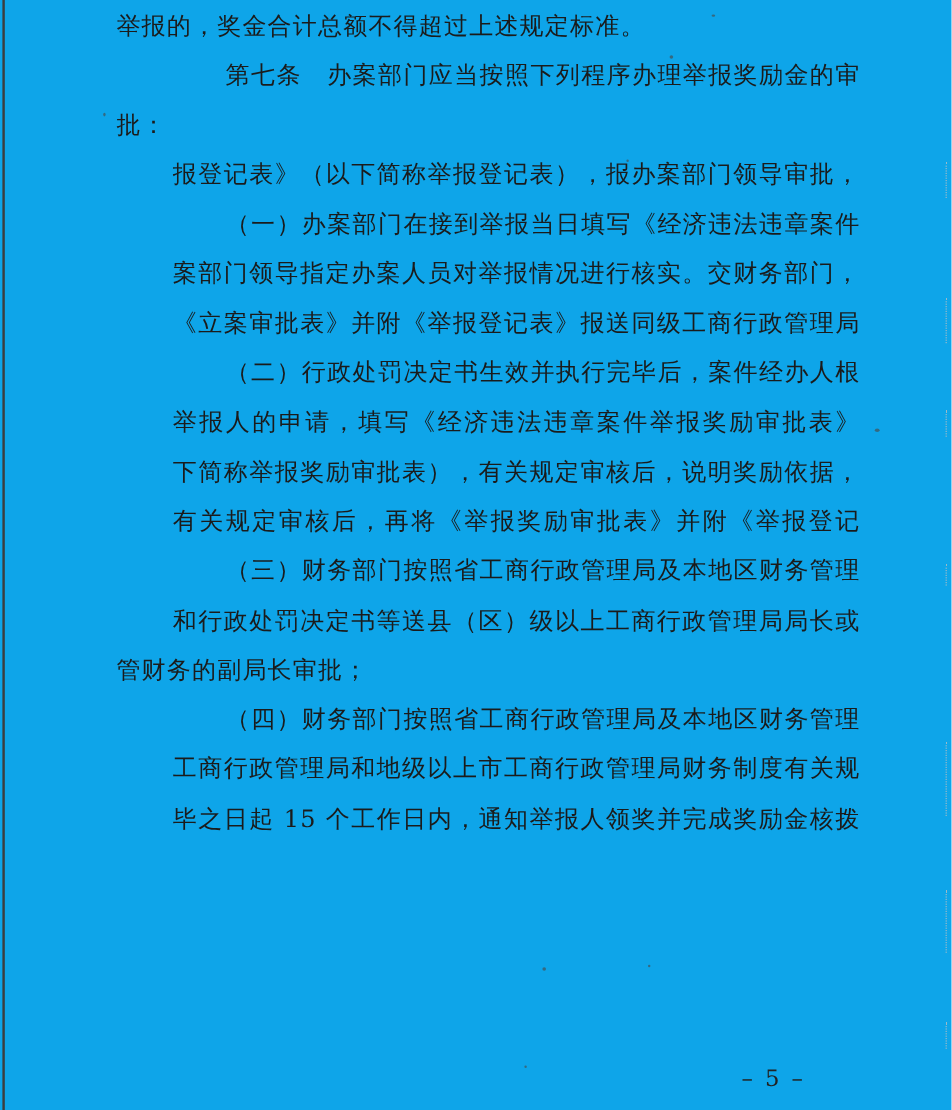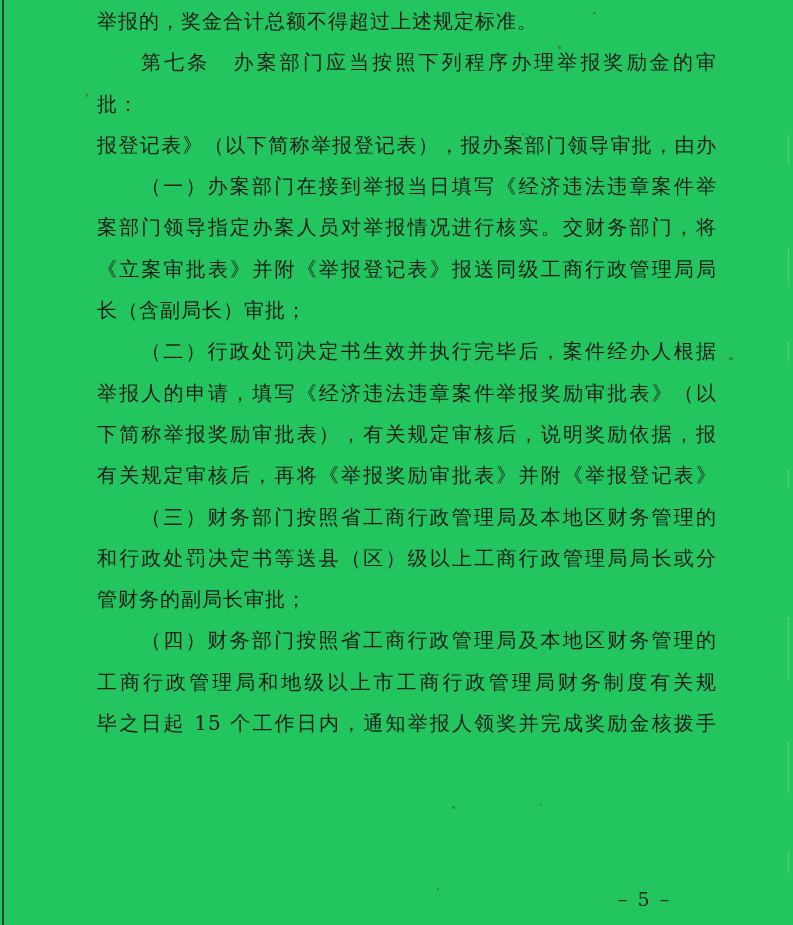--- a/index.html
+++ b/index.html
@@ -3,21 +3,21 @@
 <meta charset="utf-8">
 <style>
   * { margin: 0; padding: 0; box-sizing: border-box; }
   html, body { background: #ffffff; }
   body { font-family: "DejaVu Serif", "Liberation Serif", serif; }
 
   .page {
     position: relative;
     width: 793px;
     height: 925px;
-    background: #22c55e;
+    background: #0ea5e9;
     overflow: hidden;
   }
 
   
   .edge-line {
     position: absolute;
     left: 2px; top: 0;
     width: 2px; height: 925px;
     background: #3d3d3d;
   }
@@ -35,20 +35,21 @@
     color: #1b1b1b;
     letter-spacing: 1px;
     white-space: nowrap;
     overflow: visible;
   }
   .line.j {
     white-space: normal;
     text-align: justify;
     text-align-last: justify;
     overflow: hidden;
+    margin-left: 47px;
   }
   .line.ind { padding-left: 44px; }
 
   .page-number {
     position: absolute;
     left: 618px; top: 888px;
     font-size: 19px;
     color: #222222;
     letter-spacing: 2px;
   }
@@ -75,21 +76,20 @@
   <div class="edge-line"></div>
 
   <div class="content">
     <div class="line">举报的，奖金合计总额不得超过上述规定标准。</div>
     <div class="line ind j">第七条　办案部门应当按照下列程序办理举报奖励金的审</div>
     <div class="line">批：</div>
     <div class="line j">报登记表》（以下简称举报登记表），报办案部门领导审批，由办</div>
     <div class="line ind j">（一）办案部门在接到举报当日填写《经济违法违章案件举</div>
     <div class="line j">案部门领导指定办案人员对举报情况进行核实。交财务部门，将</div>
     <div class="line j">《立案审批表》并附《举报登记表》报送同级工商行政管理局局</div>
-    <div class="line">长（含副局长）审批；</div>
     <div class="line ind j">（二）行政处罚决定书生效并执行完毕后，案件经办人根据</div>
     <div class="line j">举报人的申请，填写《经济违法违章案件举报奖励审批表》（以</div>
     <div class="line j">下简称举报奖励审批表），有关规定审核后，说明奖励依据，报</div>
     <div class="line j">有关规定审核后，再将《举报奖励审批表》并附《举报登记表》</div>
     <div class="line ind j">（三）财务部门按照省工商行政管理局及本地区财务管理的</div>
     <div class="line j">和行政处罚决定书等送县（区）级以上工商行政管理局局长或分</div>
     <div class="line">管财务的副局长审批；</div>
     <div class="line ind j">（四）财务部门按照省工商行政管理局及本地区财务管理的</div>
     <div class="line j">工商行政管理局和地级以上市工商行政管理局财务制度有关规</div>
     <div class="line j">毕之日起 15 个工作日内，通知举报人领奖并完成奖励金核拨手</div>

